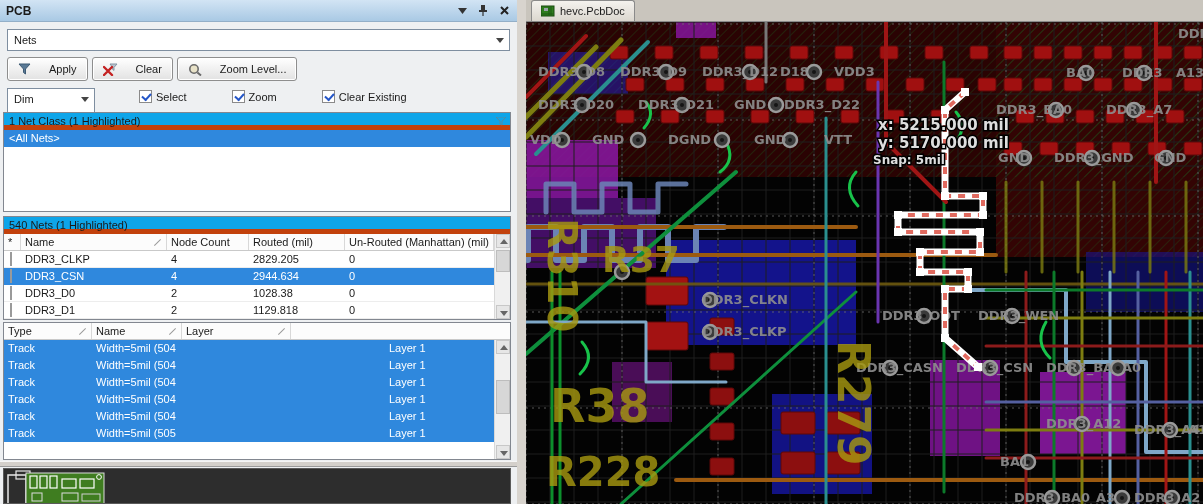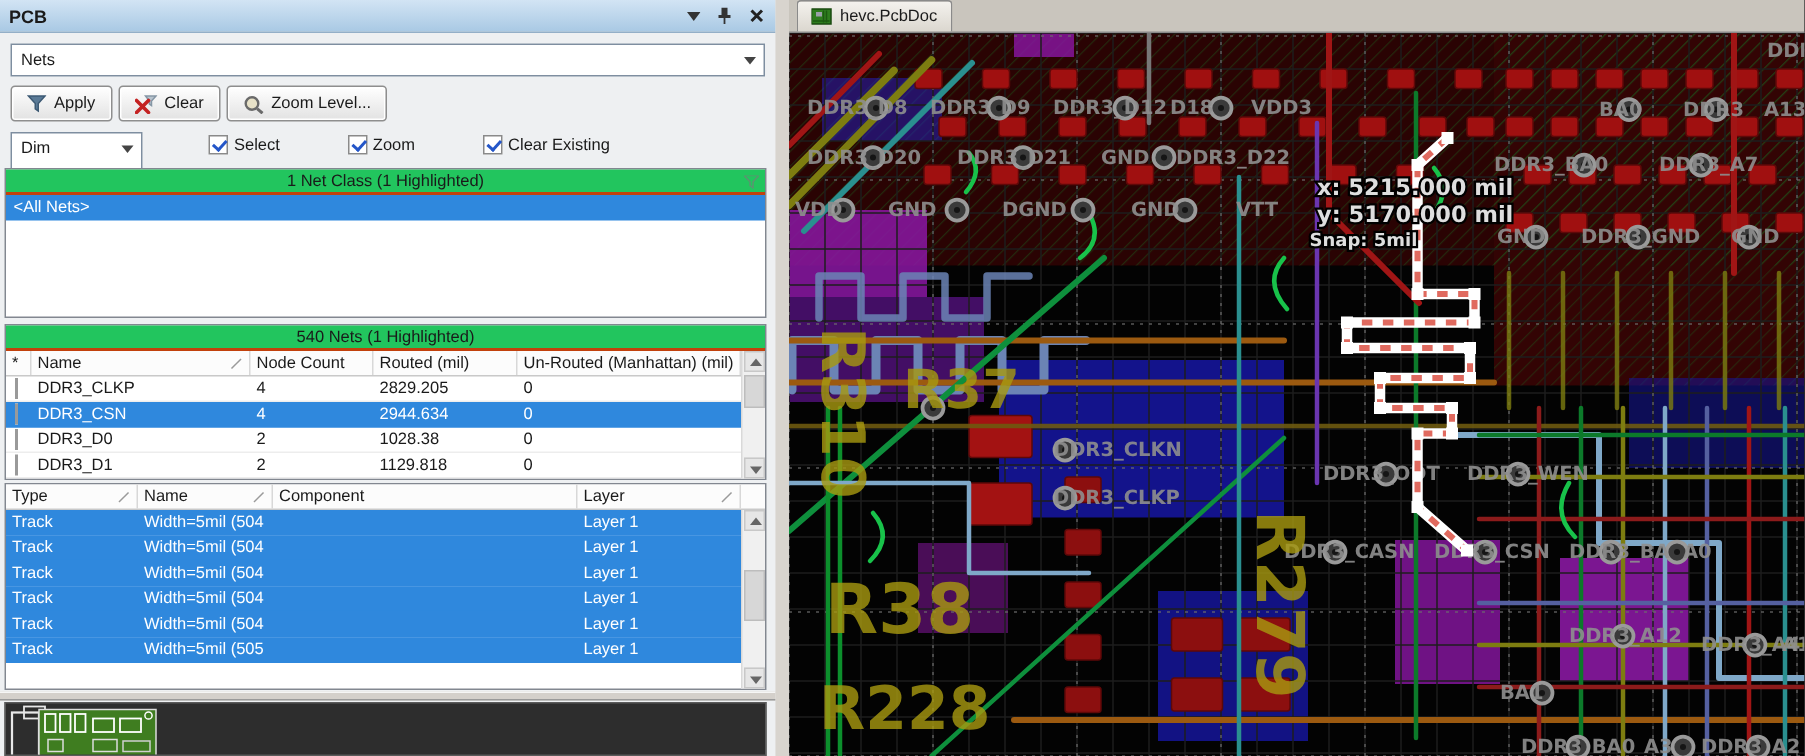--- a/index.html
+++ b/index.html
@@ -18,31 +18,31 @@
   .combo { position:absolute; background:#fff; border:1px solid #7e8ea0; height:22px;
     line-height:20px; padding:0 18px 0 6px; }
   .combo .arr { position:absolute; right:5px; top:8px; width:0; height:0;
     border-left:4px solid transparent; border-right:4px solid transparent; border-top:5px solid #444; }
   #mode-combo { left:7px; top:29px; width:503px; }
   #dim-combo  { left:7px; top:88px; width:88px; height:34px; }
 
   .btnrow { position:absolute; left:7px; top:57px; display:flex; gap:4px; }
   .btn { height:24px; border:1px solid #8e8e8e; border-radius:3px;
     background:linear-gradient(#ffffff,#e2e2e2); display:flex; align-items:center;
-    gap:5px; padding:0 10px; box-shadow:0 0 0 1px #fff inset; }
+    gap:18px; padding:0 10px; box-shadow:0 0 0 1px #fff inset; }
 
   .dimrow { position:absolute; left:105px; top:90px; display:flex; align-items:center; gap:11px; }
   .cb { display:flex; align-items:center; gap:4px;margin-left:34px; }
   .cb .box { width:13px; height:13px; border:1px solid #8a8a8a; background:#fff; position:relative; }
   .cb .box.checked::after { content:""; position:absolute; left:2px; top:2px; width:7px; height:4px;
     border-left:2px solid #2456c8; border-bottom:2px solid #2456c8; transform:rotate(-48deg); }
 
   .sect { position:absolute; left:3px; width:508px; background:#fff; border:1px solid #828790; }
-  .sect-h { height:17px; line-height:17px; padding:0 5px; background:#22c55e;
-    border-bottom:2px solid #c2410c; position:relative;text-align:center; }
+  .sect-h { height:17px; line-height:17px; padding:0 5px; background:#0ea5e9;
+    border-bottom:5px solid #c2410c; position:relative; }
   #net-class-sect  { top:112px; height:100px; }
   #nets-sect       { top:216px; height:104px; }
   #prims-sect      { top:322px; height:138px; }
   .funnel-mini { position:absolute; right:4px; top:4px; opacity:.65; }
 
   .list-item { height:17px; line-height:17px; padding:0 5px; }
   .sel { background:#2f88dd; color:#fff; }
 
   .thead,.trow { display:flex; height:17px; line-height:16px; }
   .thead { border-bottom:1px solid #c9c9c9; background:#fcfcfc; }
@@ -221,21 +221,20 @@
         <div class="ar up"></div>
         <div class="thumb" style="top:16px;height:22px;"></div>
         <div class="ar dn"></div>
       </div>
     </div>
 
     <div class="sect" id="prims-sect">
       <div class="thead">
         <div class="hc p0"><span>Type</span><span class="sortg"></span></div>
         <div class="hc p1"><span>Name</span><span class="sortg"></span></div>
-        <div class="hc p2">Component</div>
         <div class="hc p3"><span>Layer</span><span class="sortg"></span></div>
       </div>
       <div id="prims-body">
         <div class="trow sel">
           <div class="tc p0">Track</div>
           <div class="tc p1">Width=5mil (504</div>
           <div class="tc p2"></div>
           <div class="tc p3">Layer 1</div>
         </div>
         <div class="trow sel">

